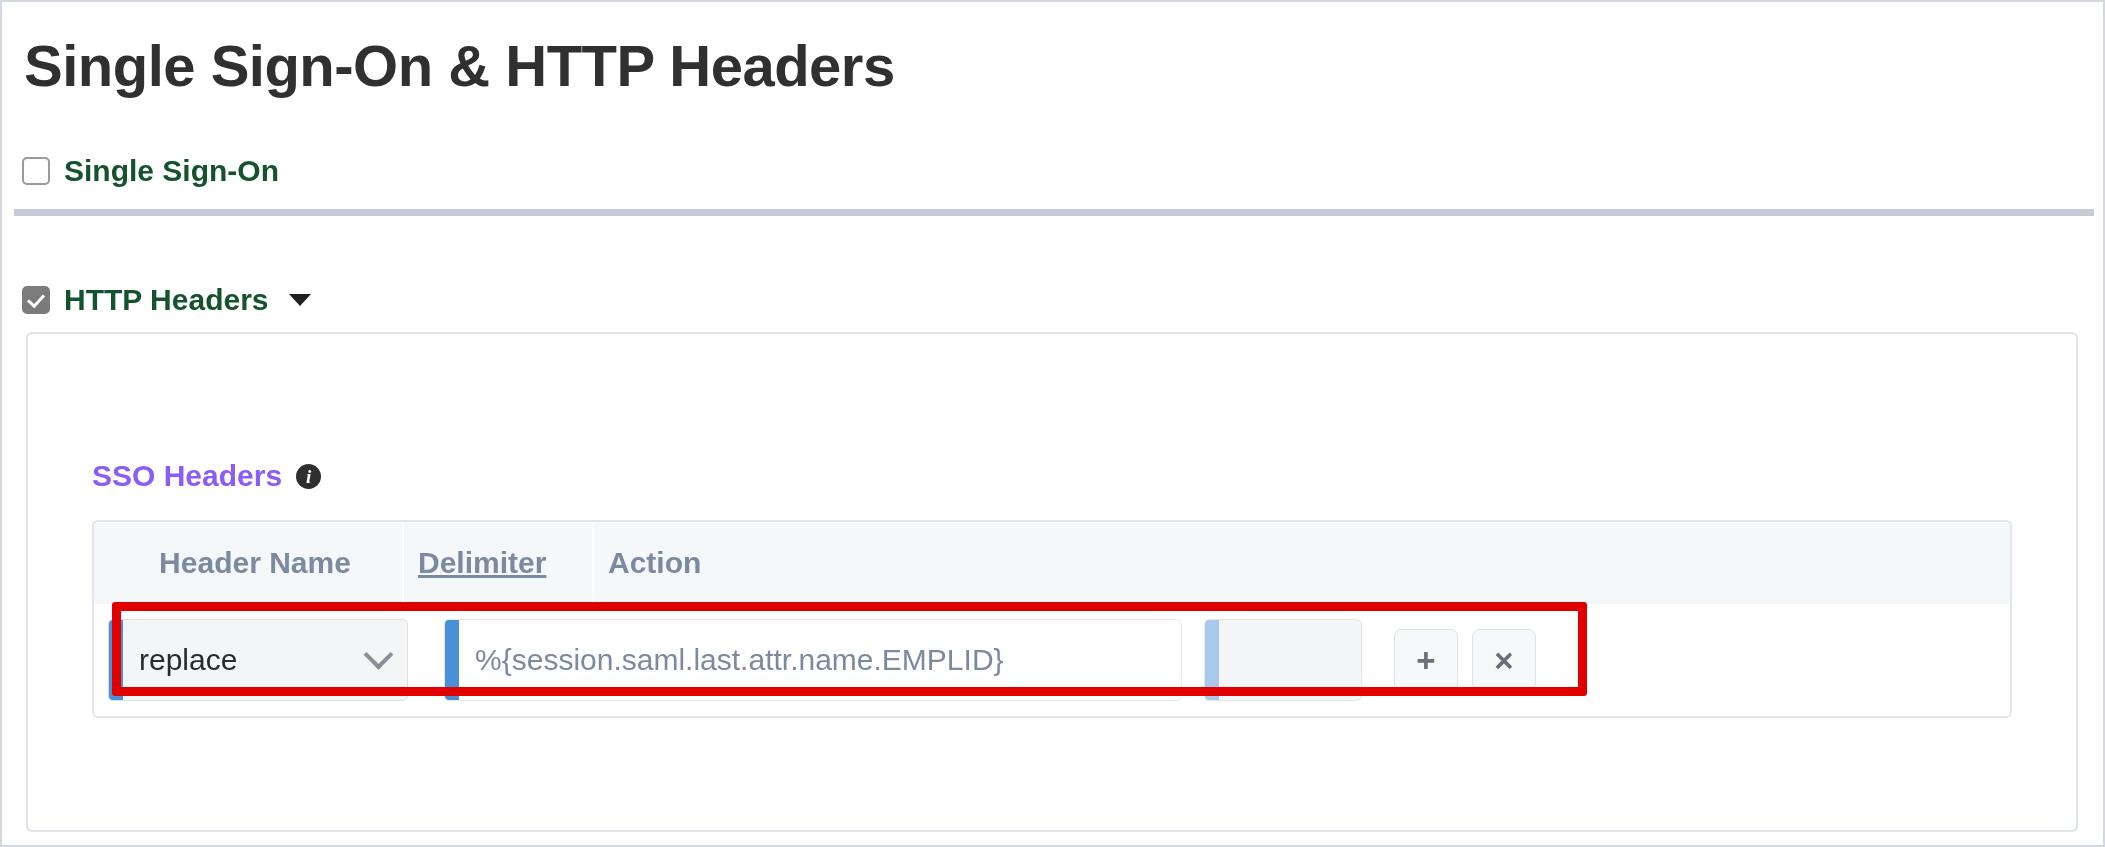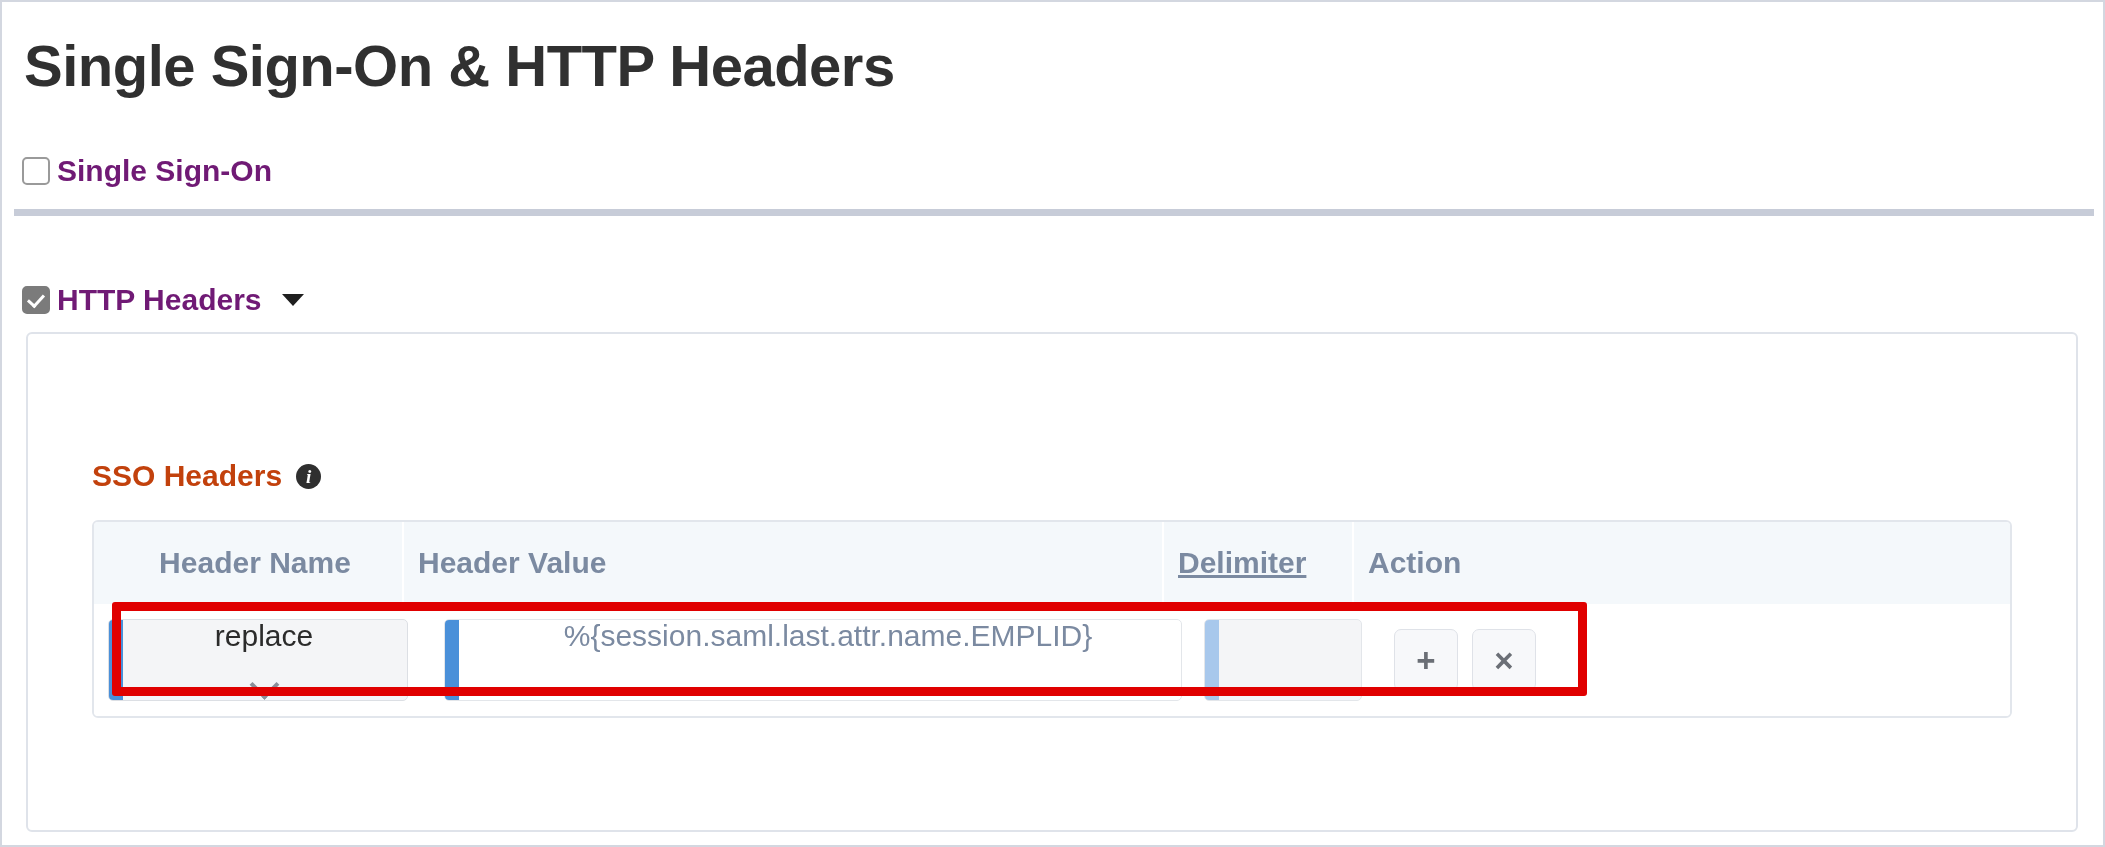--- a/index.html
+++ b/index.html
@@ -71,24 +71,24 @@
     left: 7px;
     top: 3px;
     width: 7px;
     height: 13px;
     border: solid #ffffff;
     border-width: 0 3.5px 3.5px 0;
     transform: rotate(42deg);
   }
 
   .cb-label {
-    margin-left: 7px;
+    margin-left: 14px;
     font-size: 30px;
     font-weight: bold;
-    color: #701a75;
+    color: #14532d;
   }
 
   .caret-down {
     margin-left: 20px;
     width: 0;
     height: 0;
     border-left: 11px solid transparent;
     border-right: 11px solid transparent;
     border-top: 12px solid #1f1f1f;
   }
@@ -121,21 +121,21 @@
     position: absolute;
     left: 64px;
     top: 125px;
     display: flex;
     align-items: center;
     white-space: nowrap;
   }
   .sso-headers-label .txt {
     font-size: 30px;
     font-weight: bold;
-    color: #c2410c;
+    color: #8b5cf6;
   }
   .info-icon {
     margin-left: 14px;
     width: 25px;
     height: 25px;
     border-radius: 50%;
     background: #2f2f2f;
     color: #ffffff;
     font-family: "Liberation Serif", serif;
     font-style: italic;
@@ -223,21 +223,20 @@
     box-sizing: border-box;
     height: 82px;
     width: 100%;
     padding-left: 30px;
     display: flex;
     align-items: center;
     font-size: 30px;
     color: #7b8aa1;
     white-space: nowrap;
     overflow: hidden;
-    flex-direction: column;
   }
 
   
   .sel-field {
     width: 300px;
     background: #f4f5f7;
     border: 1px solid #dcdfe4;
   }
   .sel-field .field-inner {
     color: #2b2b2b;
@@ -326,21 +325,20 @@
 
     <div class="sso-headers-label">
       <span class="txt">SSO Headers</span>
       <span class="info-icon">i</span>
     </div>
 
     <div class="table-wrap">
 
       <div class="thead">
         <div class="th col-name">Header Name</div>
-        <div class="th col-value">Header Value</div>
         <div class="th col-delim">Delimiter</div>
         <div class="th col-act">Action</div>
       </div>
 
       <div class="tbody">
 
         <div class="td col-op">
           <div class="field active sel-field">
             <span class="bar"></span>
             <span class="field-inner">

